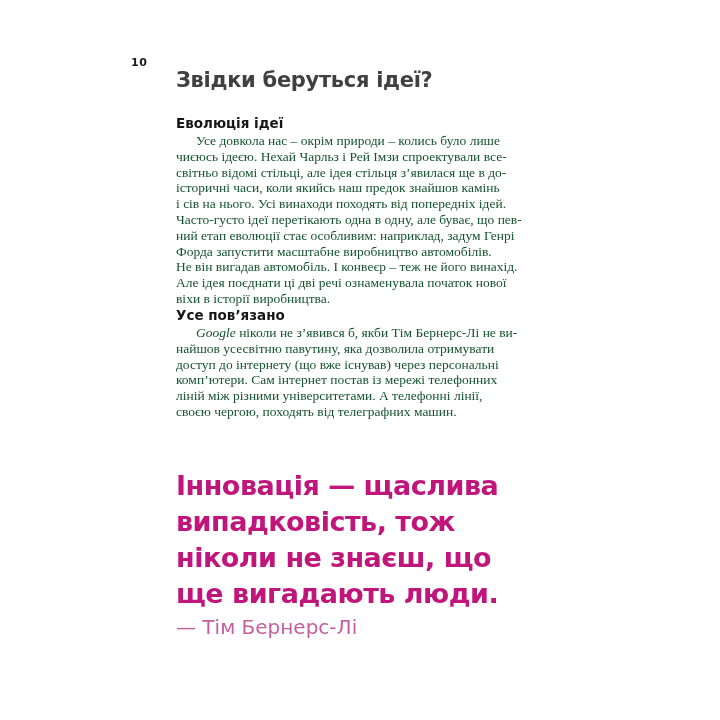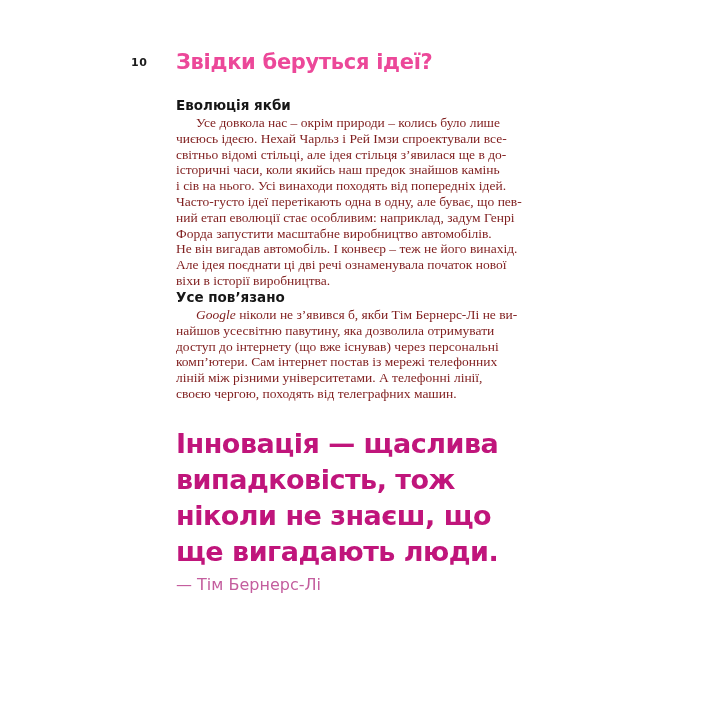--- a/index.html
+++ b/index.html
@@ -25,82 +25,82 @@
     color: #1c1c1c;
     letter-spacing: 0.5px;
   }
   .content {
     position: absolute;
     left: 176px;
     top: 50px;
     width: 384px;
   }
   .page-title {
-    margin: 0 0 23px 0;
+    margin: 18px 0 23px 0;
     font-family: "DejaVu Sans", "Liberation Sans", sans-serif;
     font-weight: bold;
     font-size: 21px;
     line-height: 24px;
-    color: #ec4899;
+    color: #404040;
     letter-spacing: -0.3px;
   }
   .section-heading {
     margin: 0 0 2px 0;
     font-family: "DejaVu Sans", "Liberation Sans", sans-serif;
     font-weight: bold;
     font-size: 13.5px;
     line-height: 16px;
     color: #161616;
   }
   .body-paragraph {
     margin: 0;
     font-family: "Liberation Serif", serif;
     font-size: 13.5px;
     line-height: 15.8px;
-    color: #7f1d1d;
+    color: #14532d;
     text-indent: 20px;
   }
   .section + .section {
   }
   .section-1 .body-paragraph { min-height: 174px; }
   .section-2 .body-paragraph { min-height: 95px; }
   .google-italic { }
   .quote-block {
-    margin-top: 24px;
+    margin-top: 48px;
   }
   .quote-text {
     margin: 0;
     font-family: "DejaVu Sans", "Liberation Sans", sans-serif;
     font-weight: bold;
     font-size: 27px;
     line-height: 36px;
     letter-spacing: -0.5px;
     color: var(--quote-color, #c0157b);
   }
   .quote-attribution {
     margin: 5px 0 0 0;
     font-family: "DejaVu Sans", "Liberation Sans", sans-serif;
-    font-size: 16px;
+    font-size: 20px;
     line-height: 20px;
     color: var(--attribution-color, #c45e9e);
   }
 </style>
 </head>
 <body>
 
 <div class="page">
 
   <span class="page-number">10</span>
 
   <div class="content">
 
     <h1 class="page-title">Звідки беруться ідеї?</h1>
 
     <div class="section section-1">
-      <h2 class="section-heading">Еволюція якби</h2>
+      <h2 class="section-heading">Еволюція ідеї</h2>
       <p class="body-paragraph">Усе довкола нас – окрім природи – колись було лише<br>чиєюсь ідеєю. Нехай Чарльз і Рей Імзи спроектували все-<br>світньо відомі стільці, але ідея стільця з’явилася ще в до-<br>історичні часи, коли якийсь наш предок знайшов камінь<br>і сів на нього. Усі винаходи походять від попередніх ідей.<br>Часто-густо ідеї перетікають одна в одну, але буває, що пев-<br>ний етап еволюції стає особливим: наприклад, задум Генрі<br>Форда запустити масштабне виробництво автомобілів.<br>Не він вигадав автомобіль. І конвеєр – теж не його винахід.<br>Але ідея поєднати ці дві речі ознаменувала початок нової<br>віхи в історії виробництва.</p>
     </div>
 
     <div class="section section-2">
       <h2 class="section-heading">Усе пов’язано</h2>
       <p class="body-paragraph"><em class="google-italic">Google</em><span> ніколи не з’явився б, якби Тім Бернерс-Лі не ви-</span><br><span>найшов усесвітню павутину, яка дозволила отримувати<br>доступ до інтернету (що вже існував) через персональні<br>комп’ютери. Сам інтернет постав із мережі телефонних<br>ліній між різними університетами. А телефонні лінії,<br>своєю чергою, походять від телеграфних машин.</span></p>
     </div>
 
     <div class="quote-block">
       <p class="quote-text">Інновація — щаслива<br>випадковість, тож<br>ніколи не знаєш, що<br>ще вигадають люди.</p>

